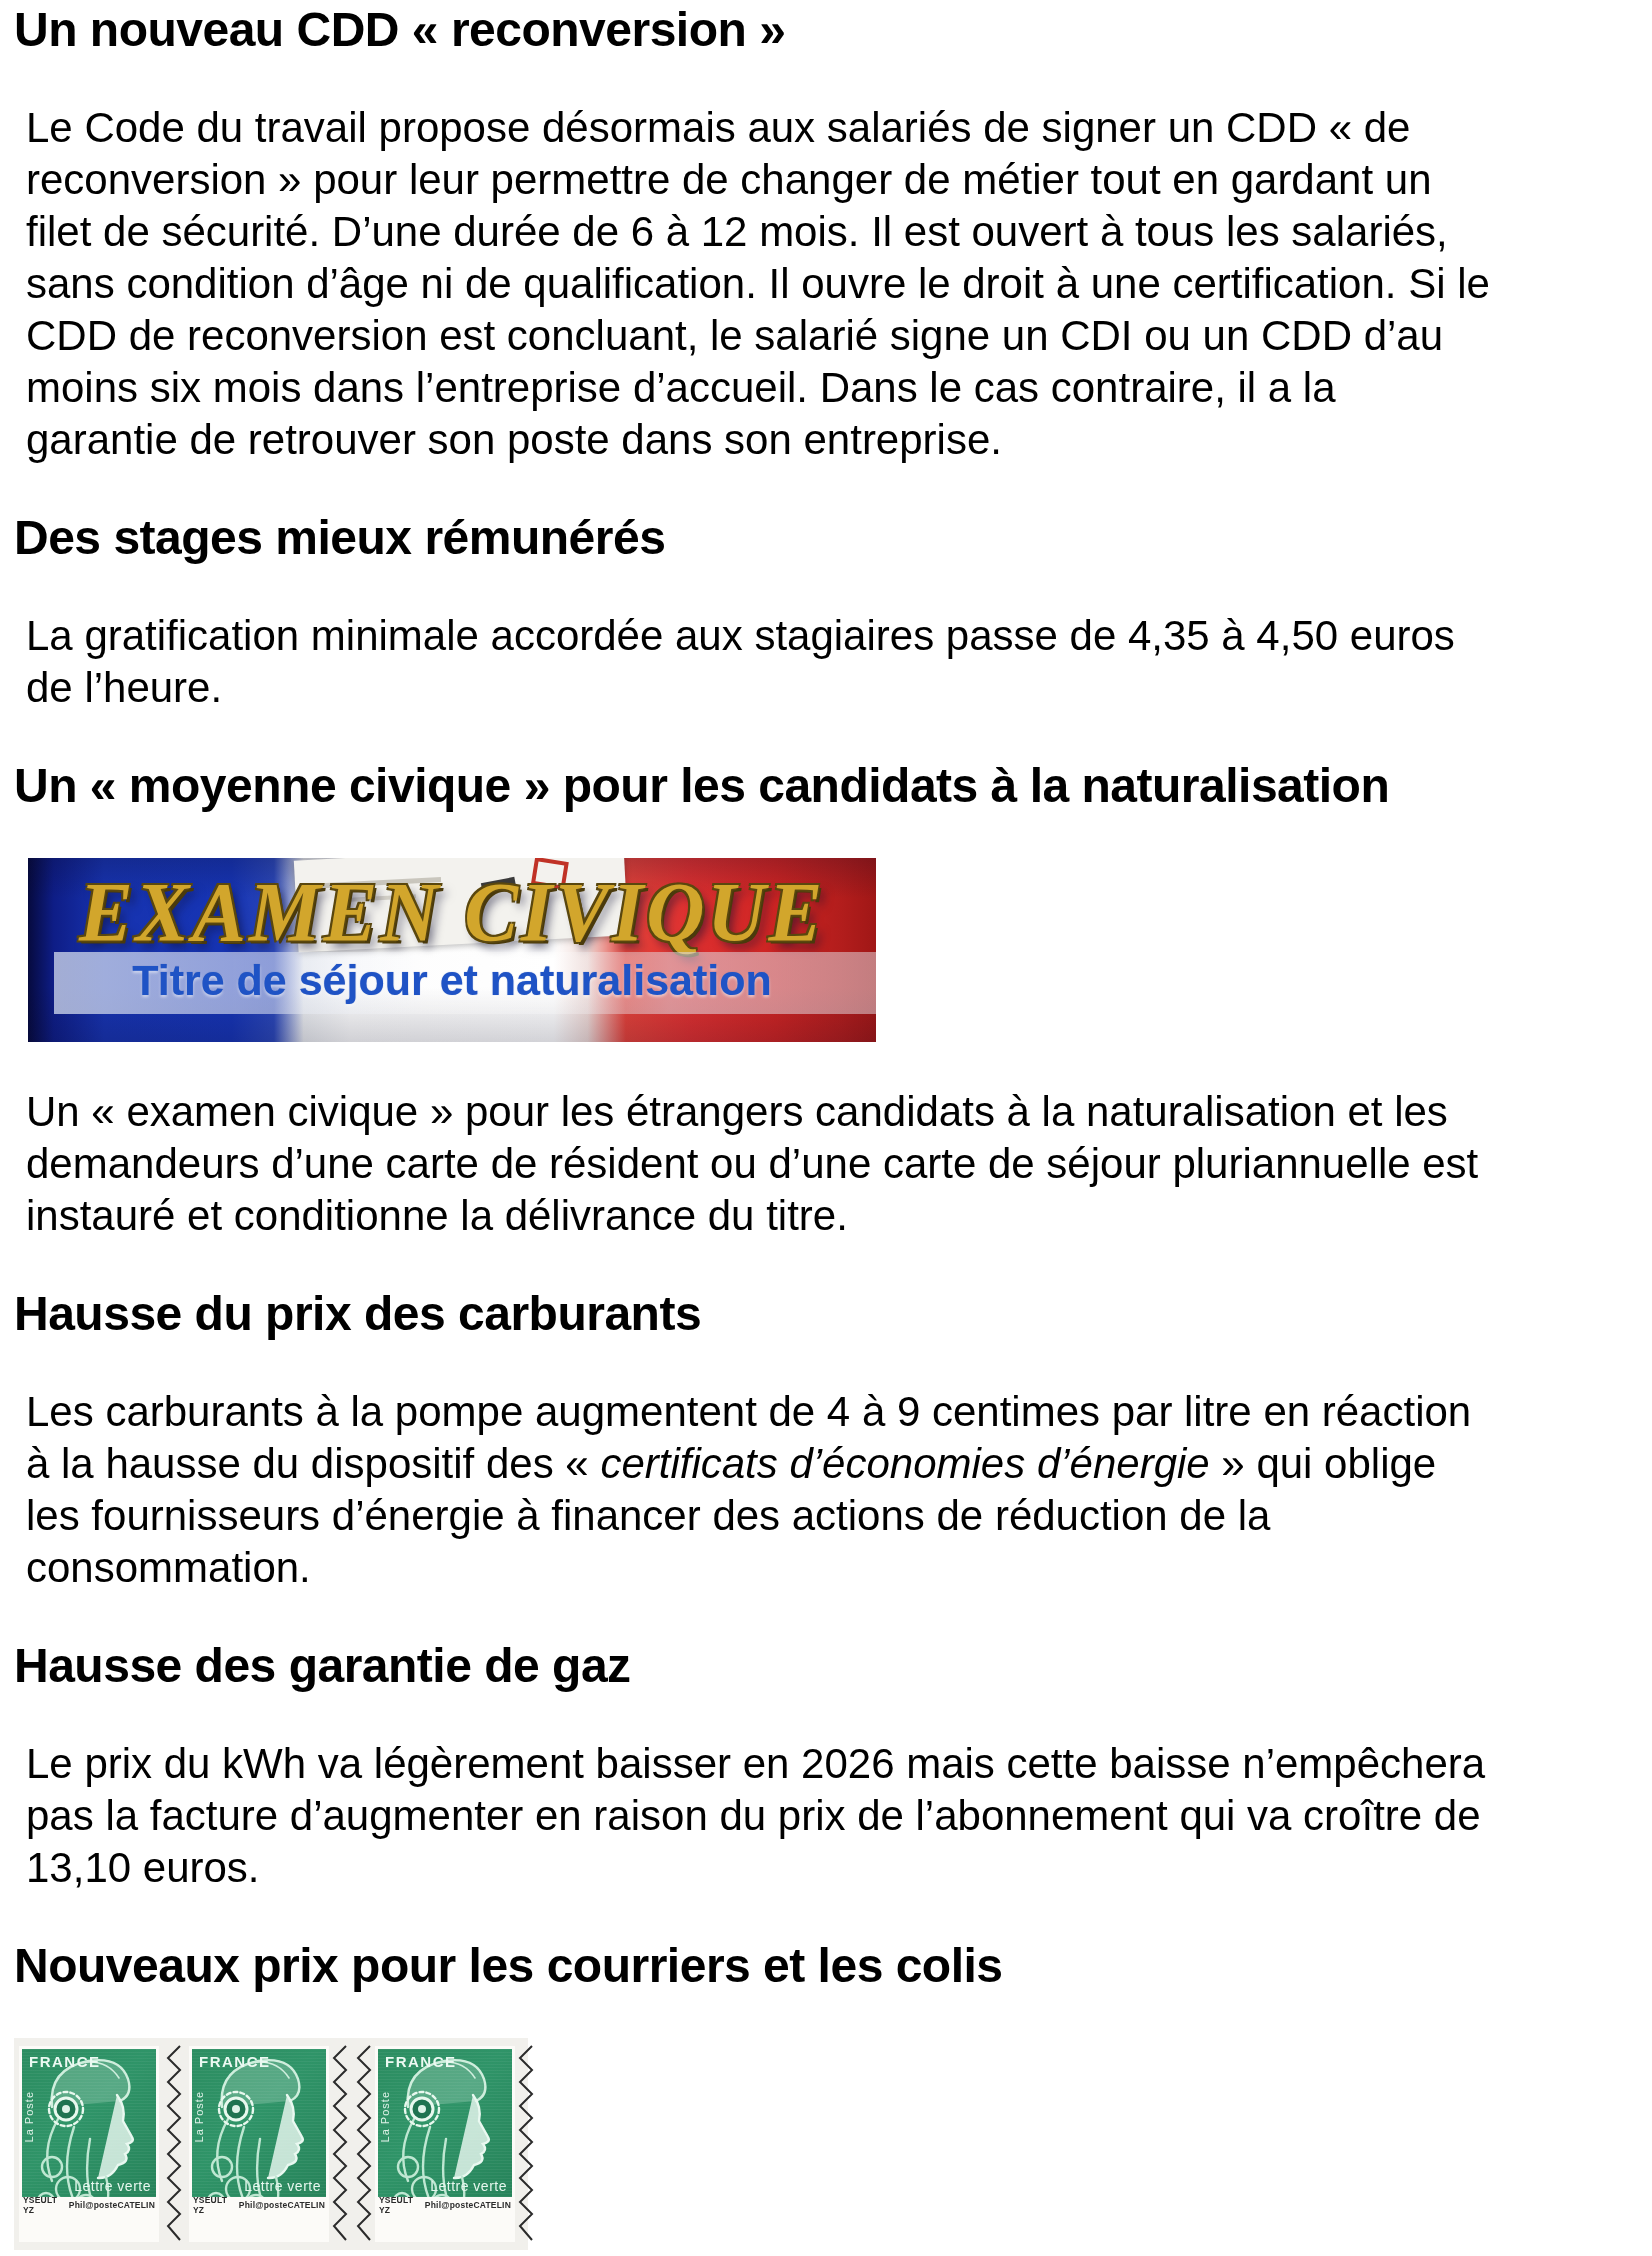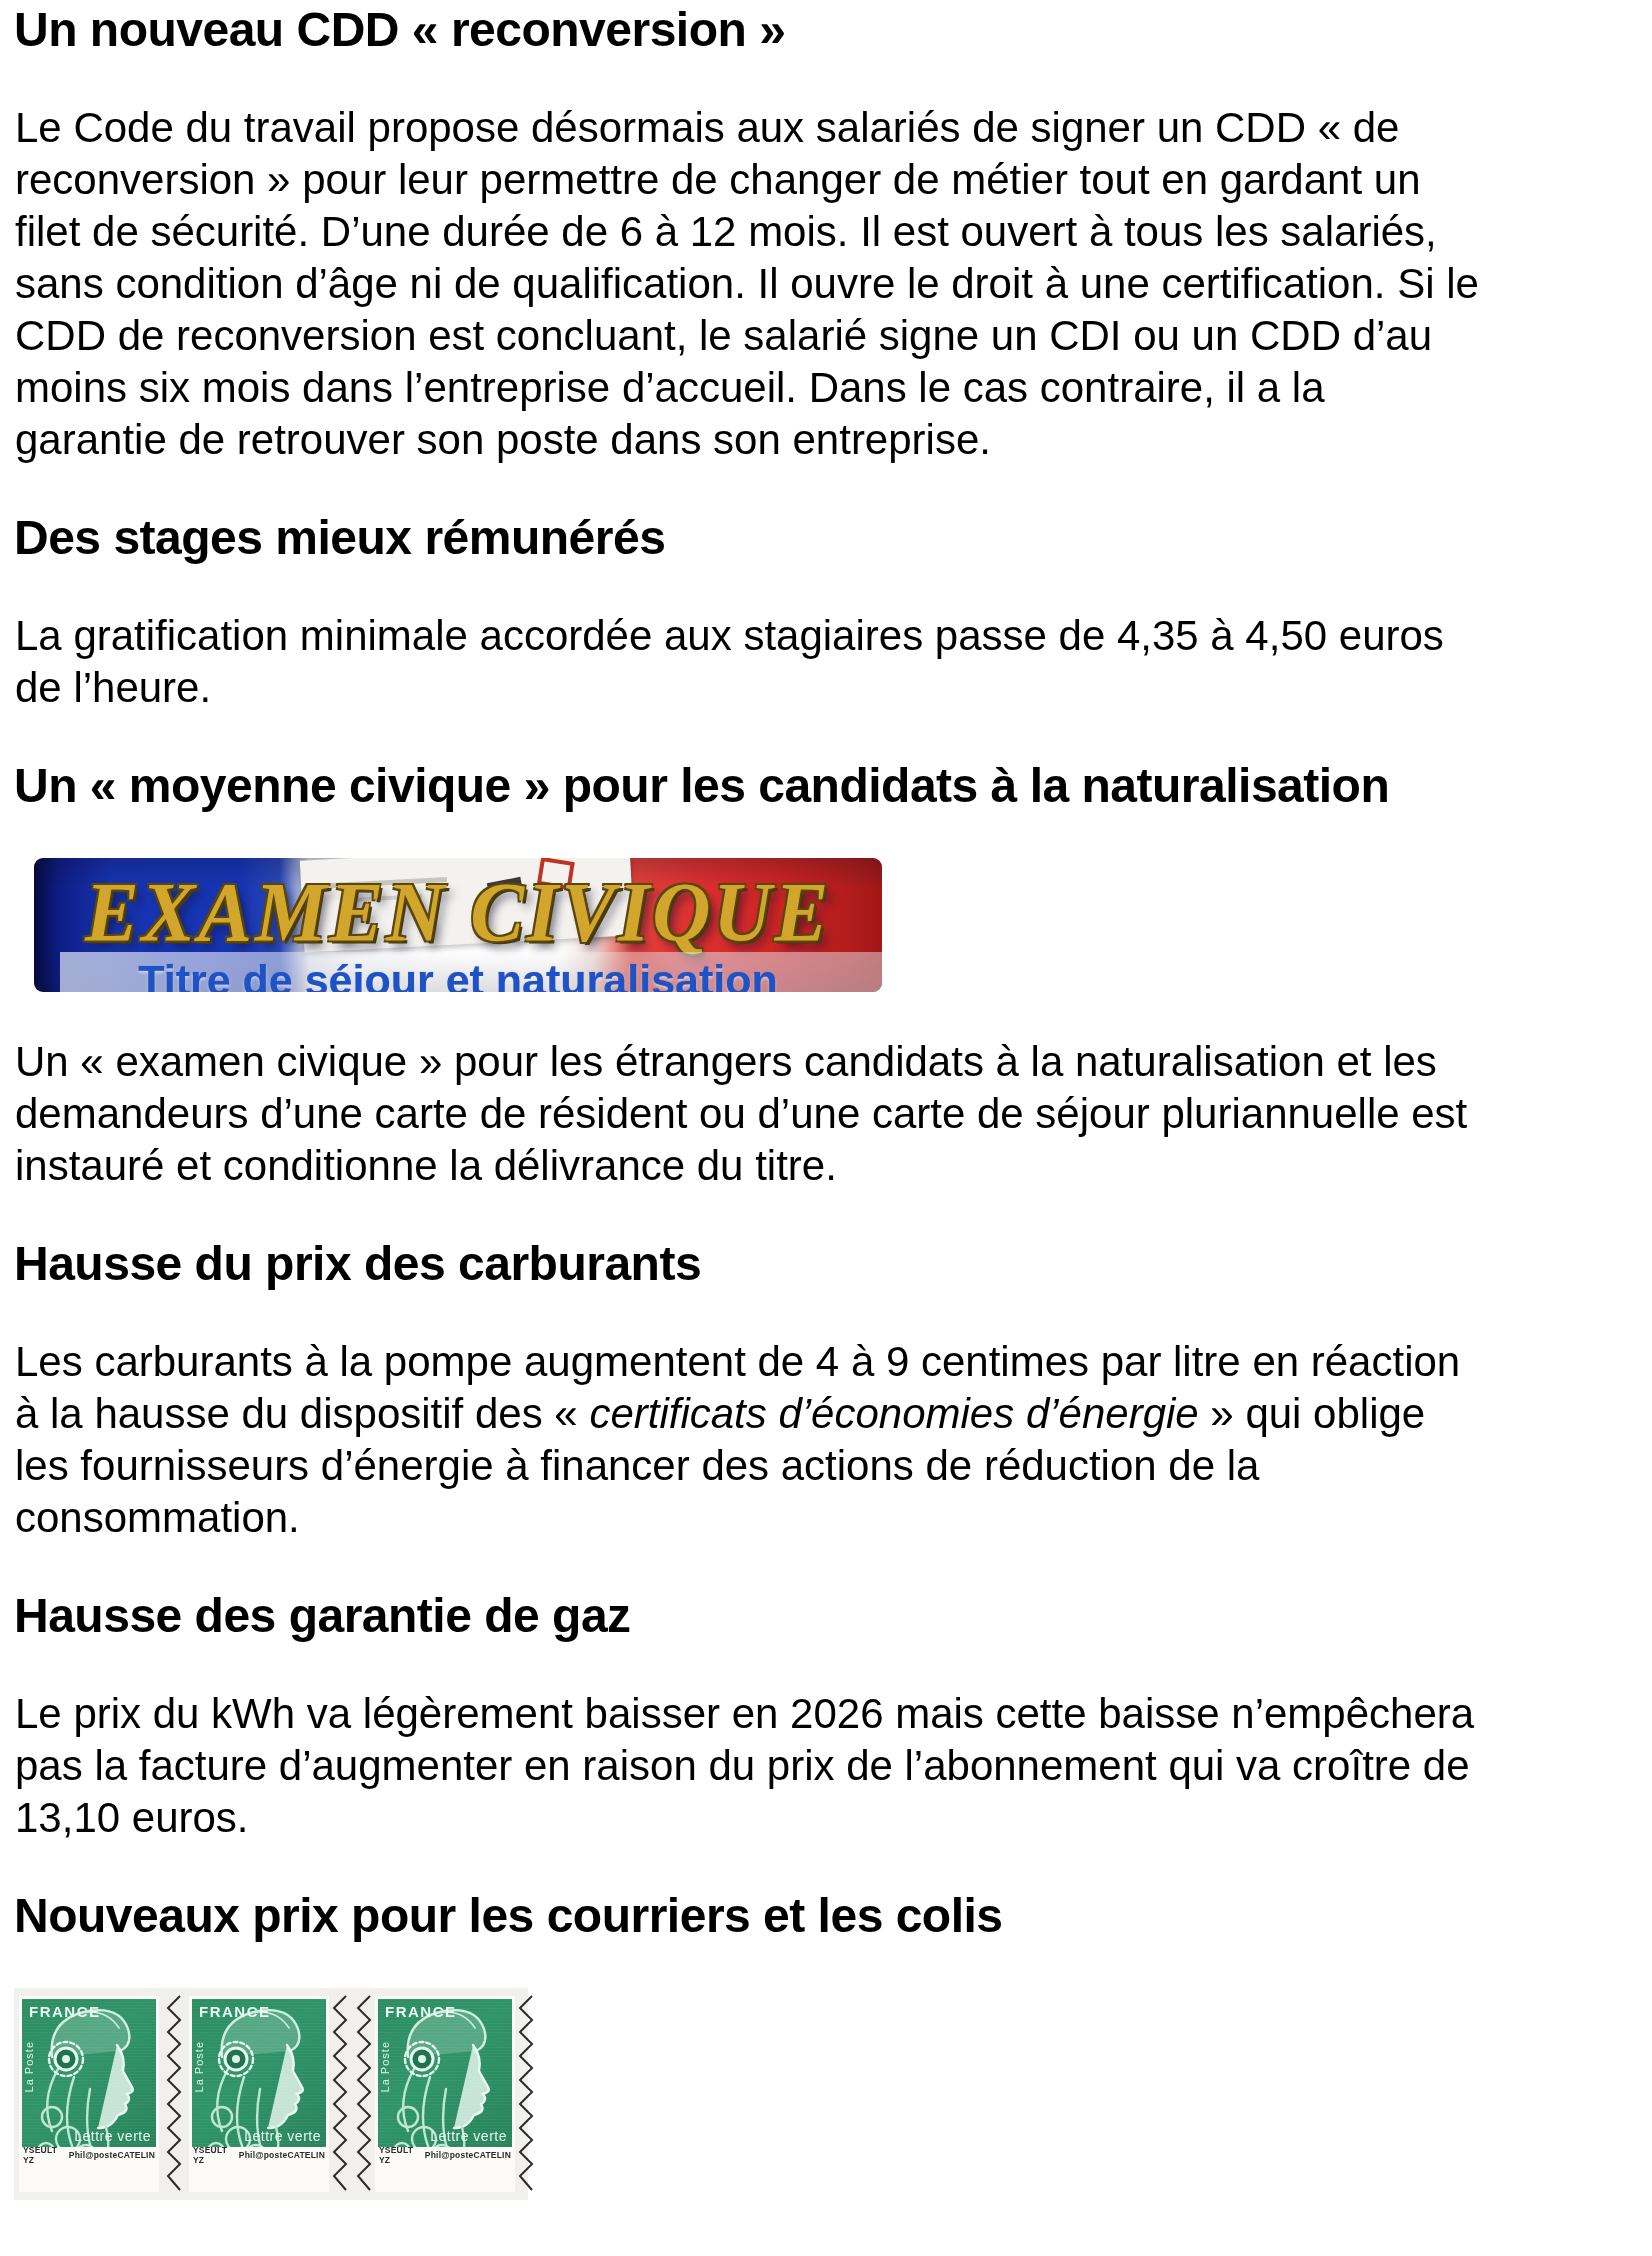--- a/index.html
+++ b/index.html
@@ -7,30 +7,29 @@
     width:1652px;height:2256px;overflow:hidden;background:#ffffff;color:#000;
     font-family:"Liberation Sans",sans-serif;
     padding:2px 14px 0 14px;box-sizing:border-box;
   }
   h2.sec{
     font-size:48px;line-height:56px;font-weight:bold;margin:44px 0 0 0;
     font-family:"Liberation Sans",sans-serif;letter-spacing:-0.5px;
   }
   h2.sec.first{margin-top:0;}
   p.body{
-    font-size:42px;line-height:52px;margin:44px 0 0 1px;white-space:pre;
+    font-size:42px;line-height:52px;margin:44px 0 0 12px;white-space:pre;
     font-family:"Liberation Sans",sans-serif;
   }
   p.body .it{font-style:italic;}
 
   
   figure.banner{
-    position:relative;margin:44px 0 0 20px;padding:0;width:848px;height:134px;
+    position:relative;margin:44px 0 0 14px;padding:0;width:848px;height:184px;
     overflow:hidden;
-    border-radius:9px;
   }
   .banner .flag{
     position:absolute;inset:0;
     background:linear-gradient(90deg,
       #060a3e 0%, #0e1d86 3%, #1733b0 9%, #1634b4 24%, #2b47b8 29%,
       #e9ebee 32.5%, #fcfcfc 38%, #ffffff 62%,
       #efdad6 66%, #e4423a 70.5%, #de3030 78%, #cd2423 88%, #b21d1c 96%, #a01716 100%);
   }
   .banner .flag-shade{
     position:absolute;inset:0;

